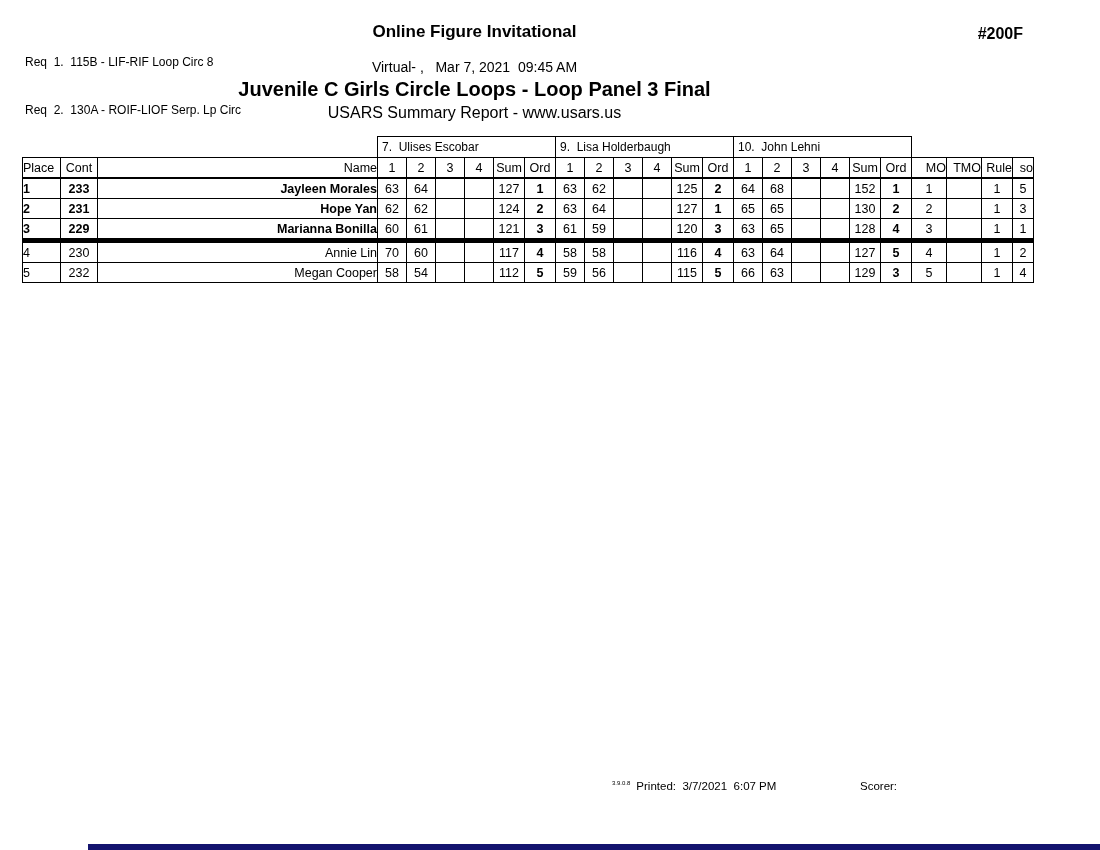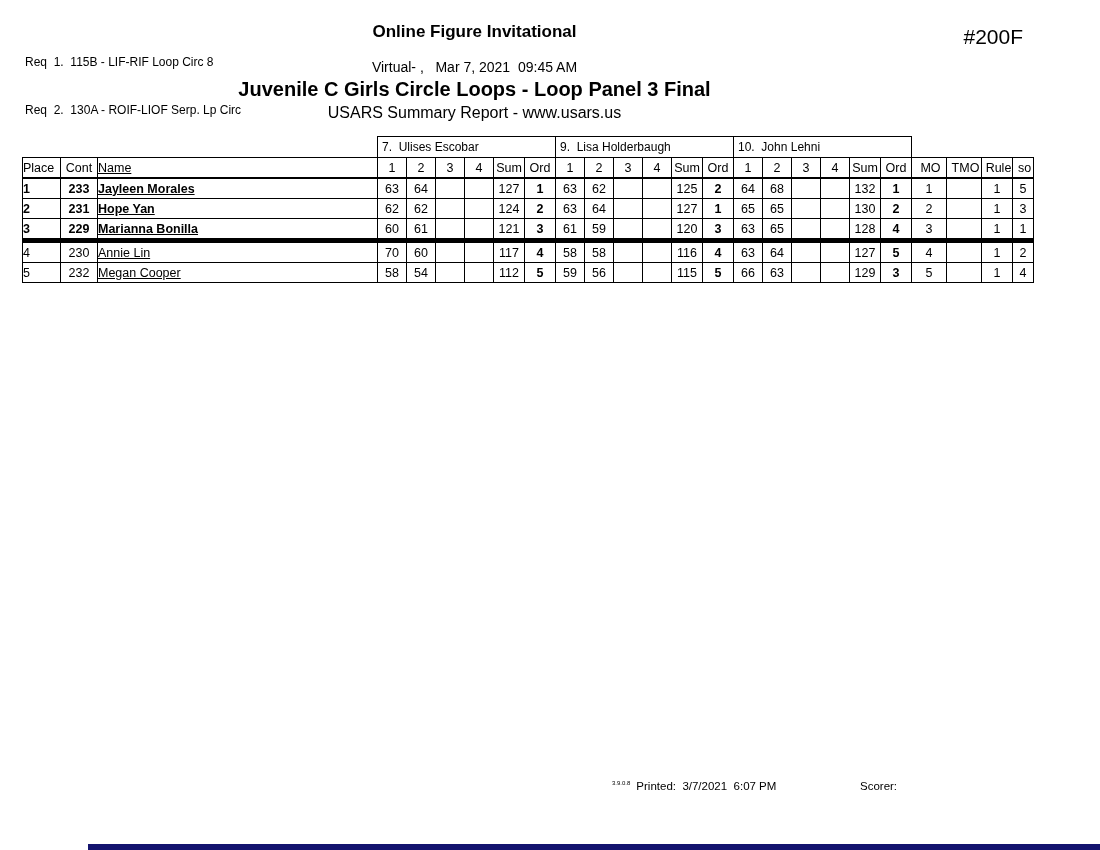--- a/index.html
+++ b/index.html
@@ -14,43 +14,43 @@
   
   .req-block { position:absolute; left:25px; top:22px; font-size:12px; line-height:16px; }
 
   
   .title-block { position:absolute; left:0; top:22px; width:949px; text-align:center; }
   .title-event    { font-size:17px; font-weight:bold; line-height:19px; }
   .title-venue    { font-size:14px; line-height:18px; margin-top:17px; }
   .title-division { font-size:20px; font-weight:bold; line-height:23px; margin-top:2px; }
   .title-report   { font-size:16px; line-height:19px; margin-top:2px; }
 
-  .event-number { position:absolute; top:25px; right:77px; font-size:21px; font-weight:normal;margin-left:38px; }
+  .event-number { position:absolute; top:25px; right:77px; font-size:16px; font-weight:bold;margin-left:38px; }
 
   
   .results-table {
     position:absolute; left:22px; top:136px;
     border-collapse:collapse; table-layout:fixed;
     font-size:12.5px;
   }
   .results-table td, .results-table th { padding:0; overflow:hidden; font-weight:normal; }
   .results-table tbody td, .results-table th.hb { border:1px solid #000; height:19px; }
   .results-table th.hb { border-bottom:2px solid #000; }
   td.nb { border:none; background:transparent; }
   td.jname { border:1px solid #000; height:20px; text-align:left; padding-left:4px; font-size:12px; }
 
   .al { text-align:left; padding-left:4px; }
-  .name { text-align:left; padding-left:6px;text-decoration:underline; }
+  .name { text-align:right; padding-left:6px; }
   .cont { text-align:center; }
   .sc { text-align:center; padding-left:4px; }
   .sum { text-align:center; padding-right:3px; }
   .ord { text-align:center; border-left:3px solid #000; border-right:3px solid #000;margin-left:42px; }
   tbody td.ord { font-weight:bold; }
   .tail { text-align:center; }
-  th.tail-h { text-align:center; padding-left:3px; }
+  th.tail-h { text-align:right; padding-left:3px; }
 
   tr.bold-row td.place-c, tr.bold-row td.cont, tr.bold-row td.name { font-weight:bold; }
   tr.cut-line td { border-bottom:5px solid #000; }
 
   
   .printed-line { position:absolute; left:612px; top:780px; font-size:11.5px; }
   .version-stamp { font-size:6px; vertical-align:5px; letter-spacing:0; }
   .printed-text { margin-left:6px; }
   .scorer-line { position:absolute; left:860px; top:780px; font-size:11.5px; }
 
@@ -159,21 +159,21 @@
     <td class="sc">62</td>
     <td class="sc"></td>
     <td class="sc"></td>
     <td class="sum">125</td>
     <td class="ord">2</td>
 
     <td class="sc">64</td>
     <td class="sc">68</td>
     <td class="sc"></td>
     <td class="sc"></td>
-    <td class="sum">132</td>
+    <td class="sum">152</td>
     <td class="ord">1</td>
 
     <td class="tail">1</td>
     <td class="tail"></td>
     <td class="tail">1</td>
     <td class="tail">5</td>
   </tr>
       <tr class="bold-row">
     <td class="al place-c">2</td>
     <td class="cont">231</td>

